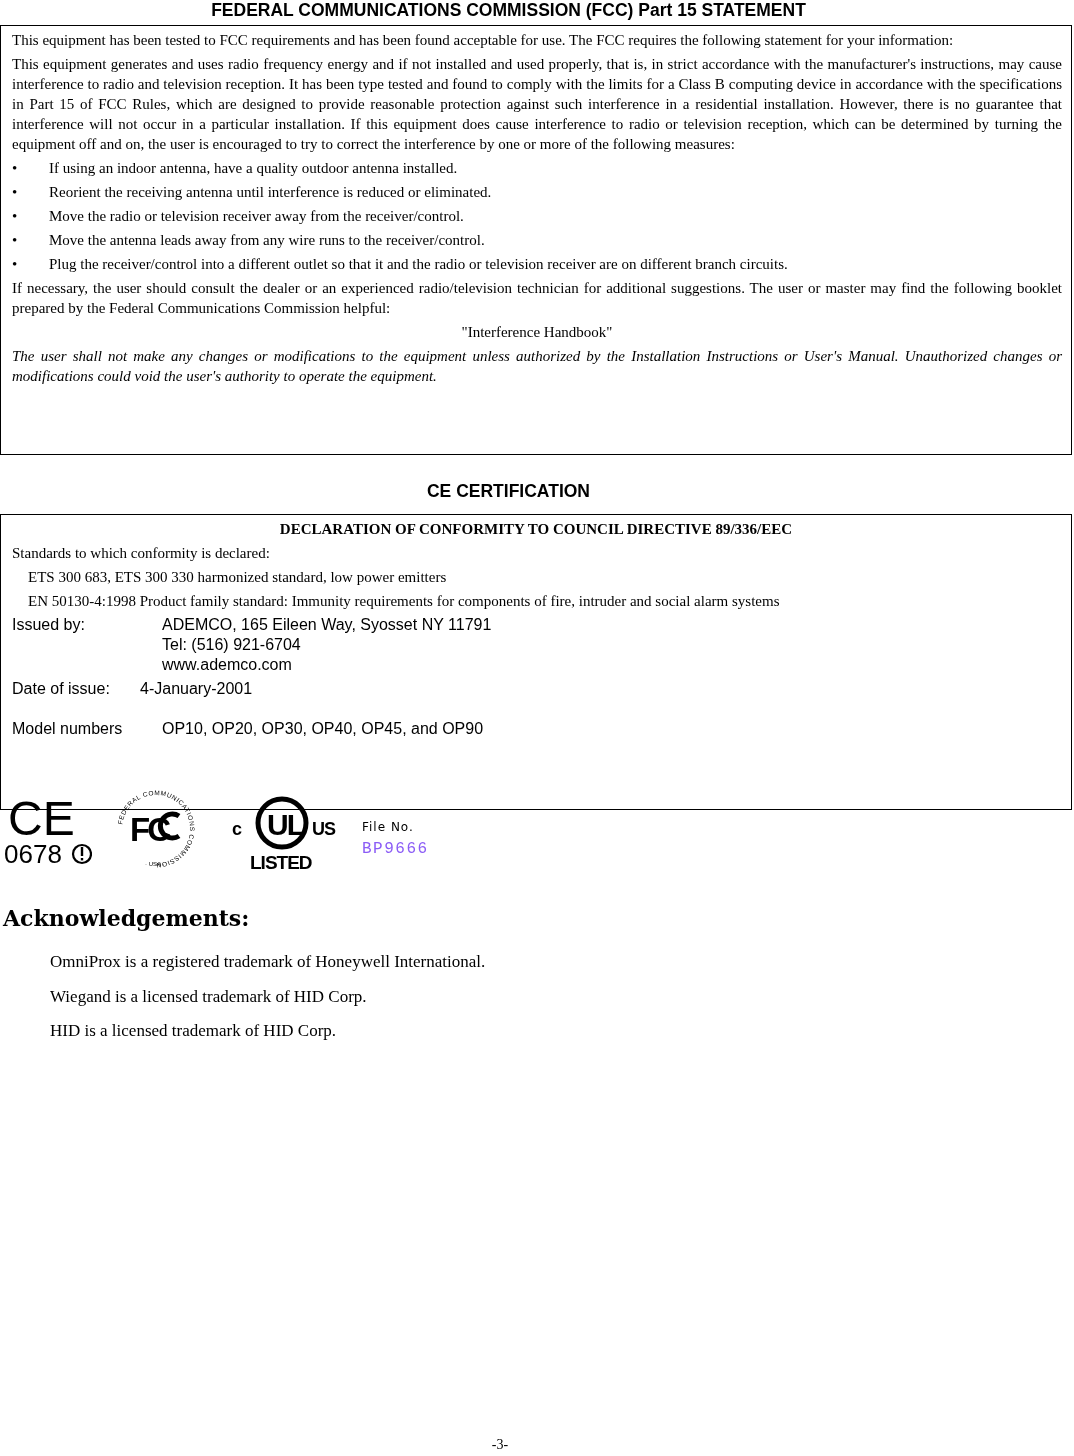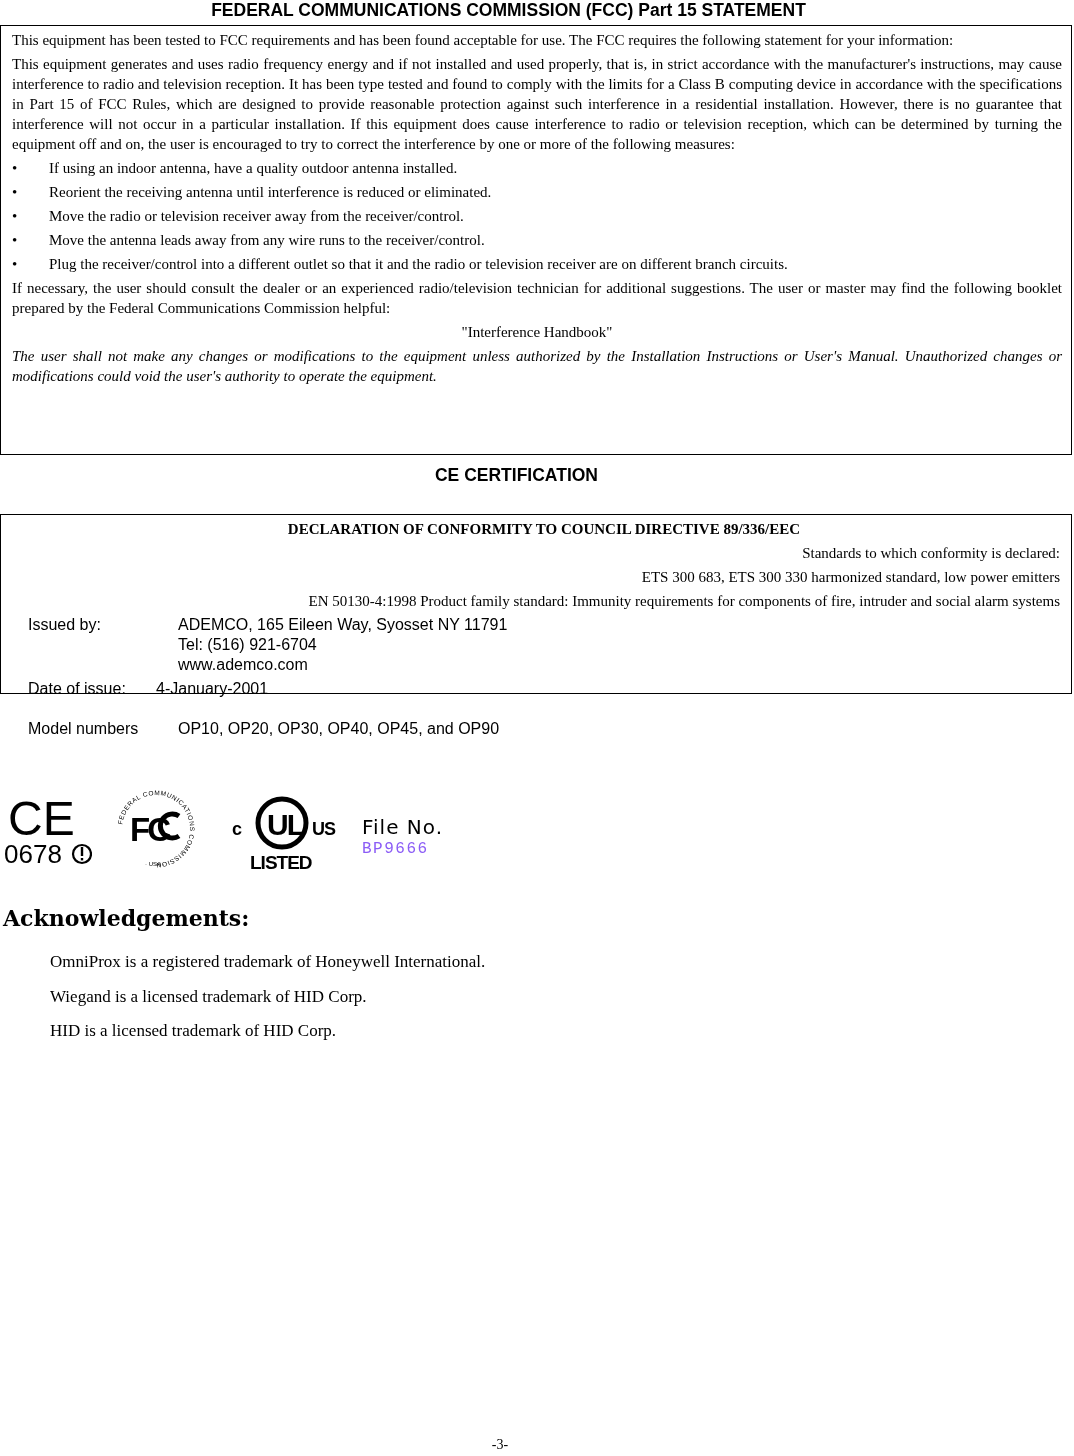--- a/index.html
+++ b/index.html
@@ -2,44 +2,44 @@
 <html><head>
 <meta charset="utf-8">
 <style>
   html, body { margin: 0; padding: 0; background: #ffffff; }
   body { width: 1074px; height: 1456px; position: relative; overflow: hidden;
          font-family: "DejaVu Serif", "Liberation Serif", serif; color: #000; }
 
   .h-title { position: absolute; left: 0; width: 1017px; text-align: center;
              font-family: "Liberation Sans", sans-serif; font-weight: bold; font-size: 17.5px; }
   #fcc-title { top: 0px; }
-  #ce-title { top: 465px; padding-left: 8px; }
+  #ce-title { top: 481px; }
 
   .box { position: absolute; left: 0; width: 1072px; border: 1px solid #000; box-sizing: border-box; }
   #fcc-box { top: 25px; height: 430px; padding: 4px 9px 0 11px; }
-  #ce-box { top: 514px; height: 180px; padding: 4px 11px 0 27px; }
+  #ce-box { top: 514px; height: 296px; padding: 4px 11px 0 11px; }
 
   .p { font-family: "Liberation Serif", serif; font-size: 15px; line-height: 20px; margin: 0 0 4px 0; text-align: justify; }
   .bullet { display: flex; font-family: "Liberation Serif", serif; font-size: 15px; line-height: 20px; margin: 0 0 4px 0; }
   .bullet .dot { width: 37px; flex: 0 0 37px; }
   .center { text-align: center; }
   .italic { font-style: italic; }
 
   .ce-head { font-family: "Liberation Serif", serif; font-weight: bold; font-size: 15px; line-height: 20px; text-align: center; margin-bottom: 4px; }
-  .ce-line { font-family: "Liberation Serif", serif; font-size: 15px; line-height: 20px; margin-bottom: 4px; white-space: nowrap; text-align: right; }
+  .ce-line { font-family: "Liberation Serif", serif; font-size: 15px; line-height: 20px; margin-bottom: 4px; white-space: nowrap; }
   .ce-row { display: flex; font-family: Liberation Sans, sans-serif; font-size: 16px; line-height: 20px; }
   .ce-row .lbl { flex: 0 0 150px; }
   .ce-row .lbl.short { flex: 0 0 128px; }
 
   .logos { position: absolute; top: 785px; left: 0; width: 460px; height: 90px; }
   .logo { position: absolute; }
   #ce-logo { left: 4px; top: 10px; width: 88px; height: 70px; }
   #fcc-logo { left: 115px; top: 3px; width: 82px; height: 82px; }
   #ul-logo { left: 232px; top: 0px; width: 104px; height: 88px; }
-  #file-no { position: absolute; left: 362px; top: 33px; font-family: "DejaVu Sans", sans-serif; font-size: 20px; letter-spacing: 1px; line-height: 18px; }
+  #file-no { position: absolute; left: 362px; top: 33px; font-family: "DejaVu Sans", sans-serif; font-size: 12px; letter-spacing: 1px; line-height: 18px; }
   #file-val { position: absolute; left: 362px; top: 55px; font-family: "Liberation Mono", monospace; font-size: 16px; letter-spacing: 1.5px; line-height: 18px; color: #8b5cf6; }
 
   #ack-title { position: absolute; top: 905px; left: 3px; font-family: "DejaVu Serif", serif; font-weight: bold; font-size: 22px; }
   .ack-item { position: absolute; left: 50px; font-family: "Liberation Serif", serif; font-size: 17px; }
   #page-num { position: absolute; top: 1437px; left: 0; width: 1000px; text-align: center; font-family: "Liberation Serif", serif; font-size: 14px; }
 </style>
 </head>
 <body>
 
 <div id="fcc-title" class="h-title">FEDERAL COMMUNICATIONS COMMISSION (FCC) Part 15 STATEMENT</div>

